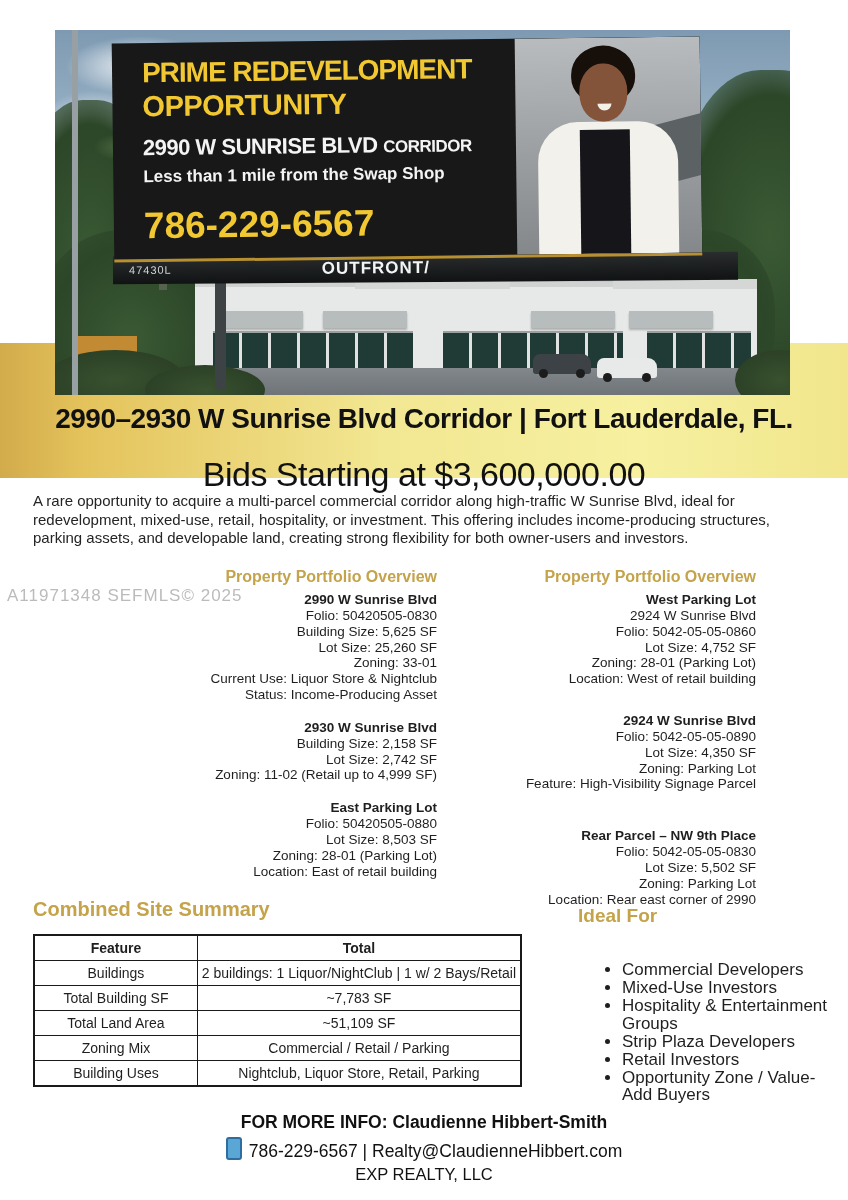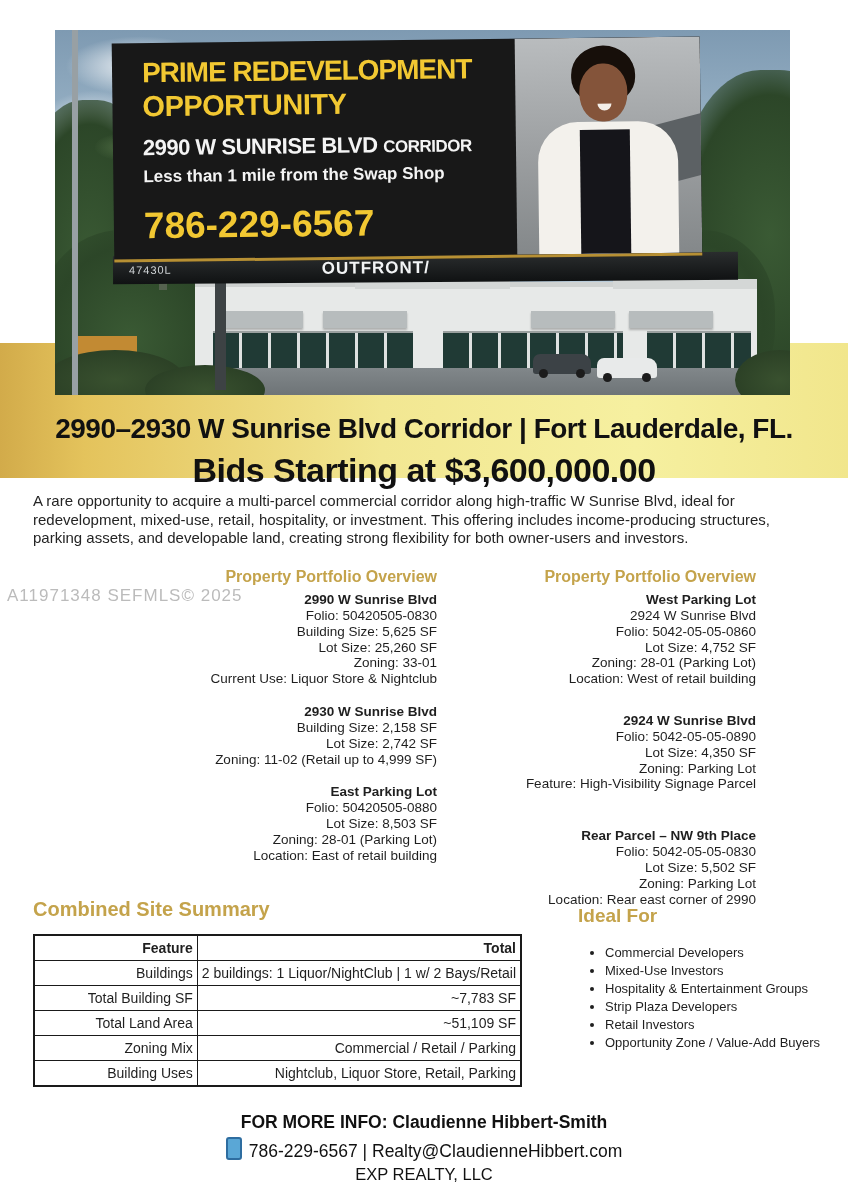--- a/index.html
+++ b/index.html
@@ -3,22 +3,22 @@
 <meta charset="utf-8">
 <style>
   html,body{margin:0;padding:0;background:#ffffff;}
   .page{position:relative;width:848px;height:1200px;background:#ffffff;overflow:hidden;
         font-family:"Liberation Sans","DejaVu Sans",sans-serif;color:#1f1f1f;}
 
   
   .banner-bg{position:absolute;left:0;top:343px;width:848px;height:135px;
     background:linear-gradient(90deg,#d2ab4a 0%,#e4c35c 10%,#f2e792 45%,#f6f0a0 75%,#f1e68c 100%);}
   .banner-text{position:absolute;left:0;top:395px;width:848px;text-align:center;}
-  .banner-title{font-size:28px;font-weight:bold;letter-spacing:-0.5px;margin-top:18px;color:#111;}
-  .banner-subtitle{font-size:34px;font-weight:bold;letter-spacing:-0.5px;margin-top:6px;color:#111;}
+  .banner-title{font-size:28px;font-weight:bold;letter-spacing:-0.5px;margin-top:8px;color:#111;}
+  .banner-subtitle{font-size:34px;font-weight:normal;letter-spacing:-0.5px;margin-top:20px;color:#111;}
 
   
   .photo{position:absolute;left:55px;top:30px;width:735px;height:365px;overflow:hidden;
     background:linear-gradient(180deg,#7e9ab2 0%,#a9c1d2 45%,#cddbe4 100%);}
   .cloud{position:absolute;background:radial-gradient(ellipse at center,rgba(255,255,255,.9),rgba(255,255,255,0) 70%);}
   .tree{position:absolute;background:radial-gradient(ellipse at center,#3a5a34 0%,#2c4628 60%,rgba(44,70,40,0) 100%);border-radius:45%;}
   .palm{position:absolute;width:8px;background:#55624f;}
   .palm::before{content:"";position:absolute;left:-22px;top:-16px;width:52px;height:26px;border-radius:50%;
     background:radial-gradient(ellipse at center,#49663f 0%,rgba(73,102,63,0) 75%);}
 
@@ -70,29 +70,29 @@
   .col-right .prop-block + .prop-block{margin-top:26px;}
   .col-right .prop-block:last-child{margin-top:36px;}
   .prop-title{font-size:13.5px;font-weight:bold;line-height:16px;}
   .prop-line{font-size:13.5px;line-height:15.8px;}
   .watermark{position:absolute;left:7px;top:586px;font-size:17px;letter-spacing:1px;color:rgba(150,150,150,.65);}
 
   
   .summary-heading{position:absolute;left:33px;top:898px;font-size:20px;}
   table.summary{position:absolute;left:33px;top:934px;width:489px;border-collapse:collapse;
     border:2px solid #1a1a1a;font-size:14px;}
-  table.summary td,table.summary th{border:1px solid #1a1a1a;padding:3px 4px 4px 4px;text-align:right;
+  table.summary td,table.summary th{border:1px solid #1a1a1a;padding:3px 4px 4px 4px;text-align:center;
     font-weight:normal;height:17px;white-space:nowrap;}
   table.summary th{font-weight:bold;}
   table.summary td:first-child,table.summary th:first-child{width:182px;}
 
   
   .ideal-heading{position:absolute;left:578px;top:905px;font-size:19px;}
-  ul.ideal{position:absolute;left:583px;top:944px;width:220px;margin:0;padding-left:22px;
-    font-size:13px;line-height:17.5px;}
+  ul.ideal{position:absolute;left:583px;top:944px;width:220px;margin:17px;padding-left:22px;
+    font-size:17px;line-height:17.5px;}
   ul.ideal li{margin-bottom:0.5px;}
 
   
   .footer{position:absolute;left:0;top:1112px;width:848px;text-align:center;color:#111;}
   .footer-line1{font-size:17.5px;font-weight:bold;}
   .footer-line2{font-size:17.5px;margin-top:4px;}
   .footer-line3{font-size:16.5px;margin-top:3px;}
   .phone-icon{display:inline-block;width:12px;height:19px;background:#5aa7d6;border:2px solid #2e6da0;
     border-radius:3px;vertical-align:-3px;margin-right:7px;}
 </style>
@@ -172,20 +172,21 @@
   <div class="col col-left">
     <div class="gold-h col-heading">Property Portfolio Overview</div>
     <div id="blocks-left">
         <div class="prop-block">
           <div class="prop-title">2990 W Sunrise Blvd</div>
           <div class="prop-line">Folio: 50420505-0830</div>
           <div class="prop-line">Building Size: 5,625 SF</div>
           <div class="prop-line">Lot Size: 25,260 SF</div>
           <div class="prop-line">Zoning: 33-01</div>
           <div class="prop-line">Current Use: Liquor Store &amp; Nightclub</div>
+          <div class="prop-line">Status: Income-Producing Asset</div>
         </div>
         <div class="prop-block">
           <div class="prop-title">2930 W Sunrise Blvd</div>
           <div class="prop-line">Building Size: 2,158 SF</div>
           <div class="prop-line">Lot Size: 2,742 SF</div>
           <div class="prop-line">Zoning: 11-02 (Retail up to 4,999 SF)</div>
         </div>
         <div class="prop-block">
           <div class="prop-title">East Parking Lot</div>
           <div class="prop-line">Folio: 50420505-0880</div>

